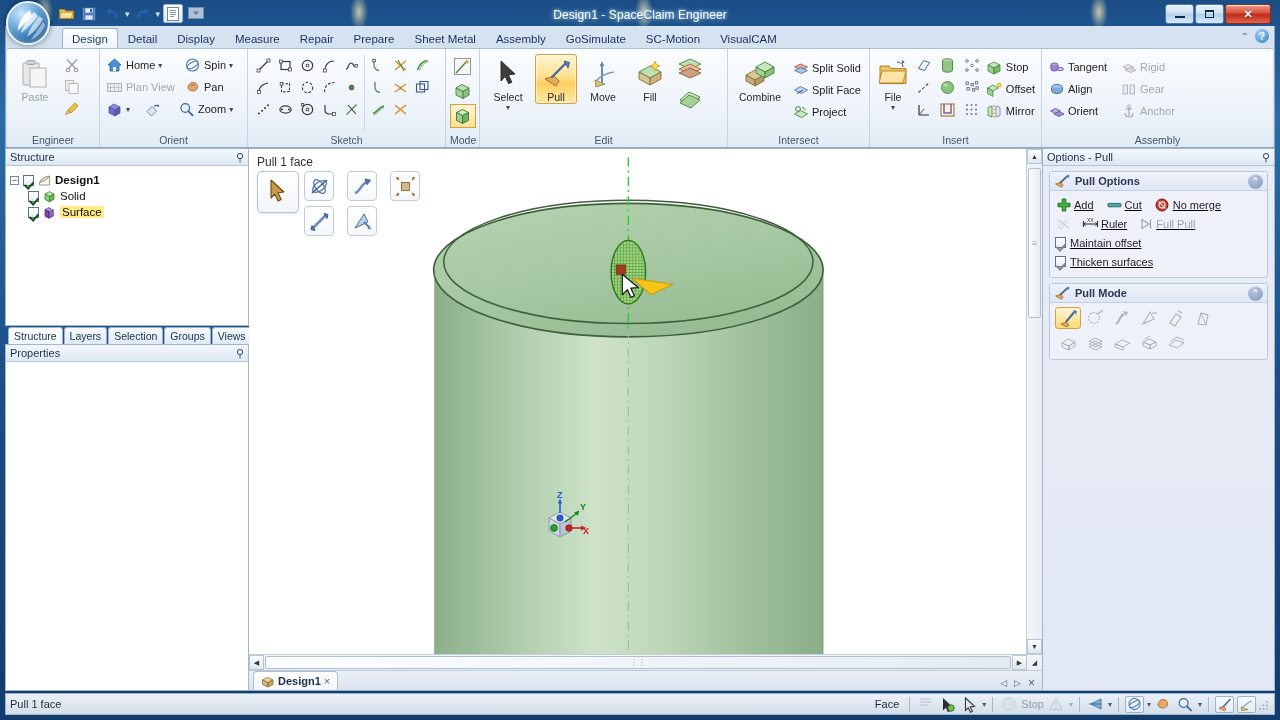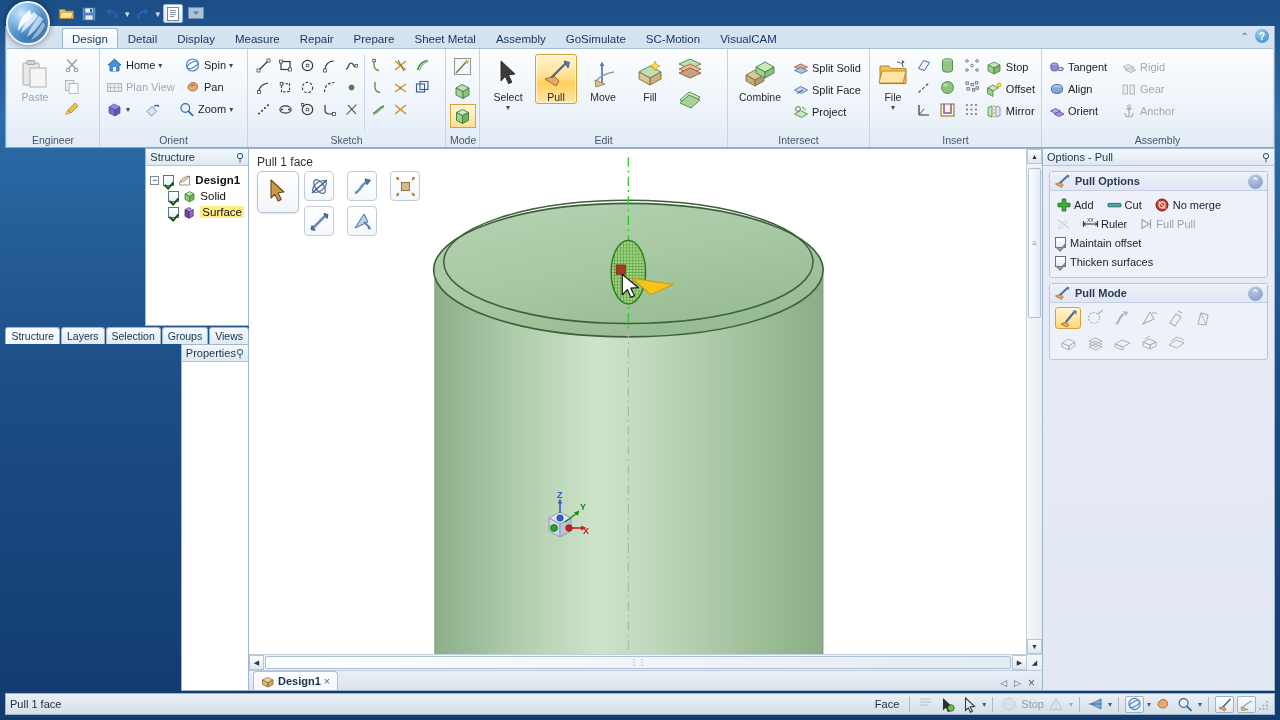--- a/index.html
+++ b/index.html
@@ -111,21 +111,21 @@
     border: 1px solid #a0b6cc; display: flex; flex-direction: column;
   }
   .panel-hdr {
     height: 17px; display: flex; align-items: center; padding: 0 4px;
     background: linear-gradient(180deg,#f4f8fc 0%,#dde8f3 100%);
     border-bottom: 1px solid #b3c6d8; font-size: 11px; color: #1d3247;
   }
   .panel-hdr .pin { margin-left: auto; font-size: 11px; color: #3c5670; }
   .panel-body { flex: 1; background: #fff; overflow: hidden; }
 
-  .left-col { width: 244px; display: flex; flex-direction: column; align-items: flex-end; }
+  .left-col { width: 244px; display: flex; flex-direction: column; }
   .tree { padding: 6px 4px; font-size: 11.5px; color: #111; }
   .tnode { display: flex; align-items: center; gap: 4px; height: 16px; }
   .tnode.child { padding-left: 18px; }
   .expander {
     width: 9px; height: 9px; border: 1px solid #7b8a99; background: #fff;
     font-size: 9px; line-height: 7px; text-align: center; color: #222; flex: none;
   }
   .cb { width: 11px; height: 11px; border: 1px solid #5f7287; background: linear-gradient(180deg,#fff,#e7eef5);
         position: relative; flex: none; }
   .cb.on::after {
@@ -197,21 +197,21 @@
     height: 19px; display: flex; align-items: center; gap: 5px; padding: 0 4px;
     background: linear-gradient(180deg,#eef2fa 0%,#dfe5f3 100%); border-bottom: 1px solid #c3cfe2;
     font-weight: bold; font-size: 11px; color: #2a3a54;
   }
   .chev {
     margin-left: auto; width: 15px; height: 15px; border-radius: 50%;
     background: radial-gradient(circle at 40% 32%, #b9c7e4, #8096bd);
     color: #fff; font-size: 9px; display: flex; align-items: center; justify-content: center;
     box-shadow: inset 0 1px 0 rgba(255,255,255,.6);
   }
-  .opt-body { padding: 4px 5px 6px; }
+  .opt-body { padding: 4px 5px 6px; text-decoration: underline; }
   .opt-row { display: flex; align-items: center; gap: 4px; height: 19px; font-size: 11px; color: #1e1e1e; }
   .opt-item { display: flex; align-items: center; gap: 2px; }
   .mode-grid { display: grid; grid-template-columns: repeat(6, 26px); grid-auto-rows: 22px; gap: 1px; }
   .mode-cell { display: flex; align-items: center; justify-content: center; border: 1px solid transparent; border-radius: 3px; }
   .mode-cell.active {
     border-color: #d6a23c; background: linear-gradient(180deg,#fff6d6,#ffd978);
   }
 
   
   .statusbar {
@@ -226,20 +226,36 @@
   .st-dis { opacity: .42; }
   .grip { margin-left: auto; width: 14px; height: 14px; opacity: .5; }
   svg { overflow: visible; }
 </style>
 </head>
 <body>
 
 <div id="app">
   <div class="aero-frame">
 
+    <div class="titlebar">
+      <div class="glow" style="left:30px"></div>
+      <div class="glow" style="left:345px"></div>
+      <div class="glow" style="left:630px"></div>
+      <div class="glow" style="left:1085px"></div>
+      <div class="title-text">Design1 - SpaceClaim Engineer</div>
+      <div class="win-btns">
+        <div class="win-btn">
+            <div class="mini-line"></div>
+          </div>
+        <div class="win-btn">
+            <div class="mini-sq"></div>
+          </div>
+        <div class="win-btn close">✕</div>
+      </div>
+    </div>
 
     <div class="orb">
       <svg width="44" height="44" viewBox="0 0 44 44">
         <g fill="#ffffff" opacity=".92">
           <path d="M22 7 C14 12 10 20 10 28 C14 23 18 18 24 14 Z"></path>
           <path d="M26 9 C20 15 15 22 13 30 C19 25 25 20 30 13 Z" opacity=".8"></path>
           <path d="M31 13 C26 20 21 27 19 34 C26 29 32 22 35 16 Z" opacity=".65"></path>
           <path d="M35 19 C31 26 26 31 23 37 C30 34 35 28 37 22 Z" opacity=".5"></path>
         </g>
       </svg>

